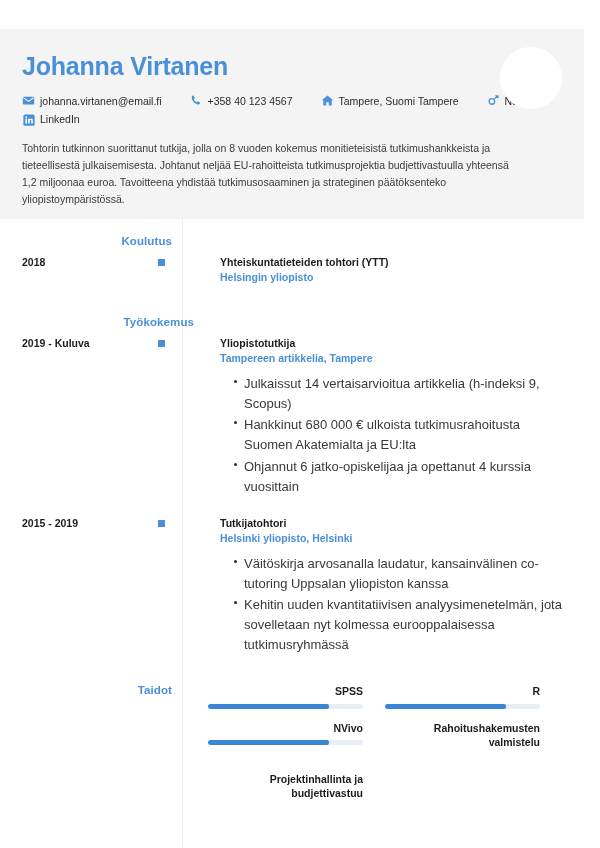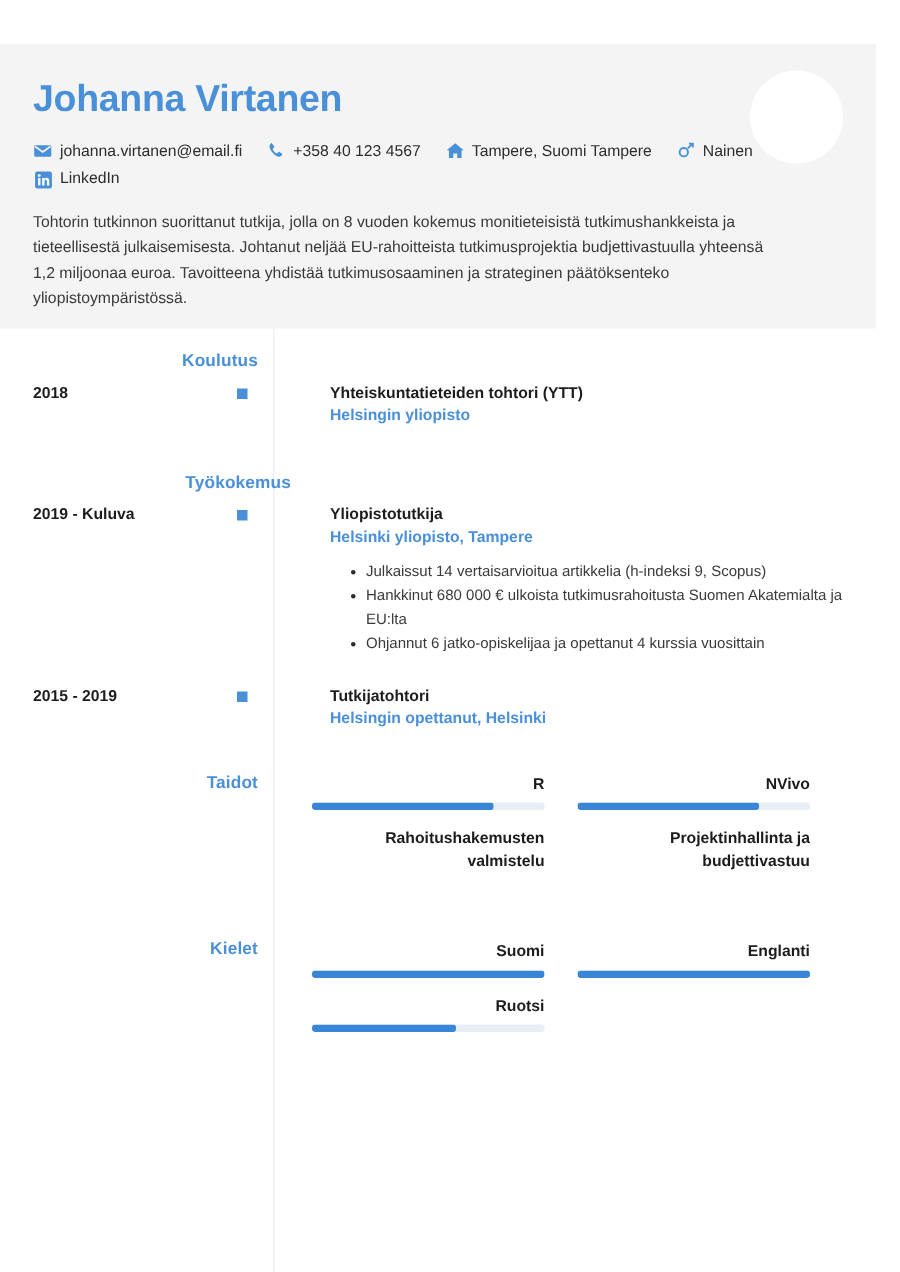--- a/index.html
+++ b/index.html
@@ -32,21 +32,21 @@
     font-weight: bold;
     letter-spacing: -0.2px;
     line-height: 1.1;
     margin-bottom: 13px;
   }
   .contact-rows { display: block; }
   .contact-line {
     display: flex;
     flex-wrap: wrap;
     align-items: center;
-    gap: 0px;
+    gap: 12px;
     margin-bottom: 4px;
   }
   .contact-item {
     display: flex;
     align-items: center;
     font-size: 10.5px;
     color: #2c2c2e;
     margin-right: 16px;
     line-height: 1.4;
     white-space: nowrap;
@@ -156,21 +156,21 @@
     color: #4a90d9;
     line-height: 1.5;
   }
   .bullets {
     margin: 7px 0 0 0;
     padding-left: 14px;
     list-style: none;
   }
   .bullets li {
     position: relative;
-    font-size: 10px;
+    font-size: 13px;
     color: #3a3a3c;
     line-height: 1.55;
     padding-left: 10px;
     margin-bottom: 1px;
   }
   .bullets li:before {
     content: "";
     position: absolute;
     left: 0;
     top: 6px;
@@ -306,45 +306,55 @@
         <div class="sec-title">Työkokemus</div>
       </div>
       <div class="sec-right"></div>
     </div>
 
     <div class="entry" style="margin-bottom:18px;">
       <div class="entry-left">2019 - Kuluva</div>
       <div class="marker"></div>
       <div class="entry-right">
         <div class="entry-title">Yliopistotutkija</div>
-        <div class="entry-sub">Helsinki yliopisto, Tampere</div>
+        <div class="entry-sub">Tampereen artikkelia, Tampere</div>
         <ul class="bullets">
           <li>Julkaissut 14 vertaisarvioitua artikkelia (h-indeksi 9, Scopus)</li>
           <li>Hankkinut 680 000 € ulkoista tutkimusrahoitusta Suomen Akatemialta ja EU:lta</li>
           <li>Ohjannut 6 jatko-opiskelijaa ja opettanut 4 kurssia vuosittain</li>
         </ul>
       </div>
     </div>
 
     <div class="entry" style="margin-bottom:28px;">
       <div class="entry-left">2015 - 2019</div>
       <div class="marker"></div>
       <div class="entry-right">
         <div class="entry-title">Tutkijatohtori</div>
-        <div class="entry-sub">Helsingin opettanut, Helsinki</div>
+        <div class="entry-sub">Helsinki yliopisto, Helsinki</div>
+        <ul class="bullets">
+          <li>Väitöskirja arvosanalla laudatur, kansainvälinen co-tutoring Uppsalan yliopiston kanssa</li>
+          <li>Kehitin uuden kvantitatiivisen analyysimenetelmän, jota sovelletaan nyt kolmessa eurooppalaisessa tutkimusryhmässä</li>
+        </ul>
       </div>
     </div>
 
     <div class="section" style="margin-bottom:24px;">
       <div class="sec-left">
         <div class="sec-title">Taidot</div>
       </div>
       <div class="sec-right">
         <div class="grid2">
 
+          <div class="cell">
+            <div class="cell-label">SPSS</div>
+            <div class="bar-track">
+              <div class="bar-fill" style="width: 78%;"></div>
+            </div>
+          </div>
 
           <div class="cell">
             <div class="cell-label">R</div>
             <div class="bar-track">
               <div class="bar-fill" style="width: 78%;"></div>
             </div>
           </div>
 
           <div class="cell">
             <div class="cell-label">NVivo</div>

